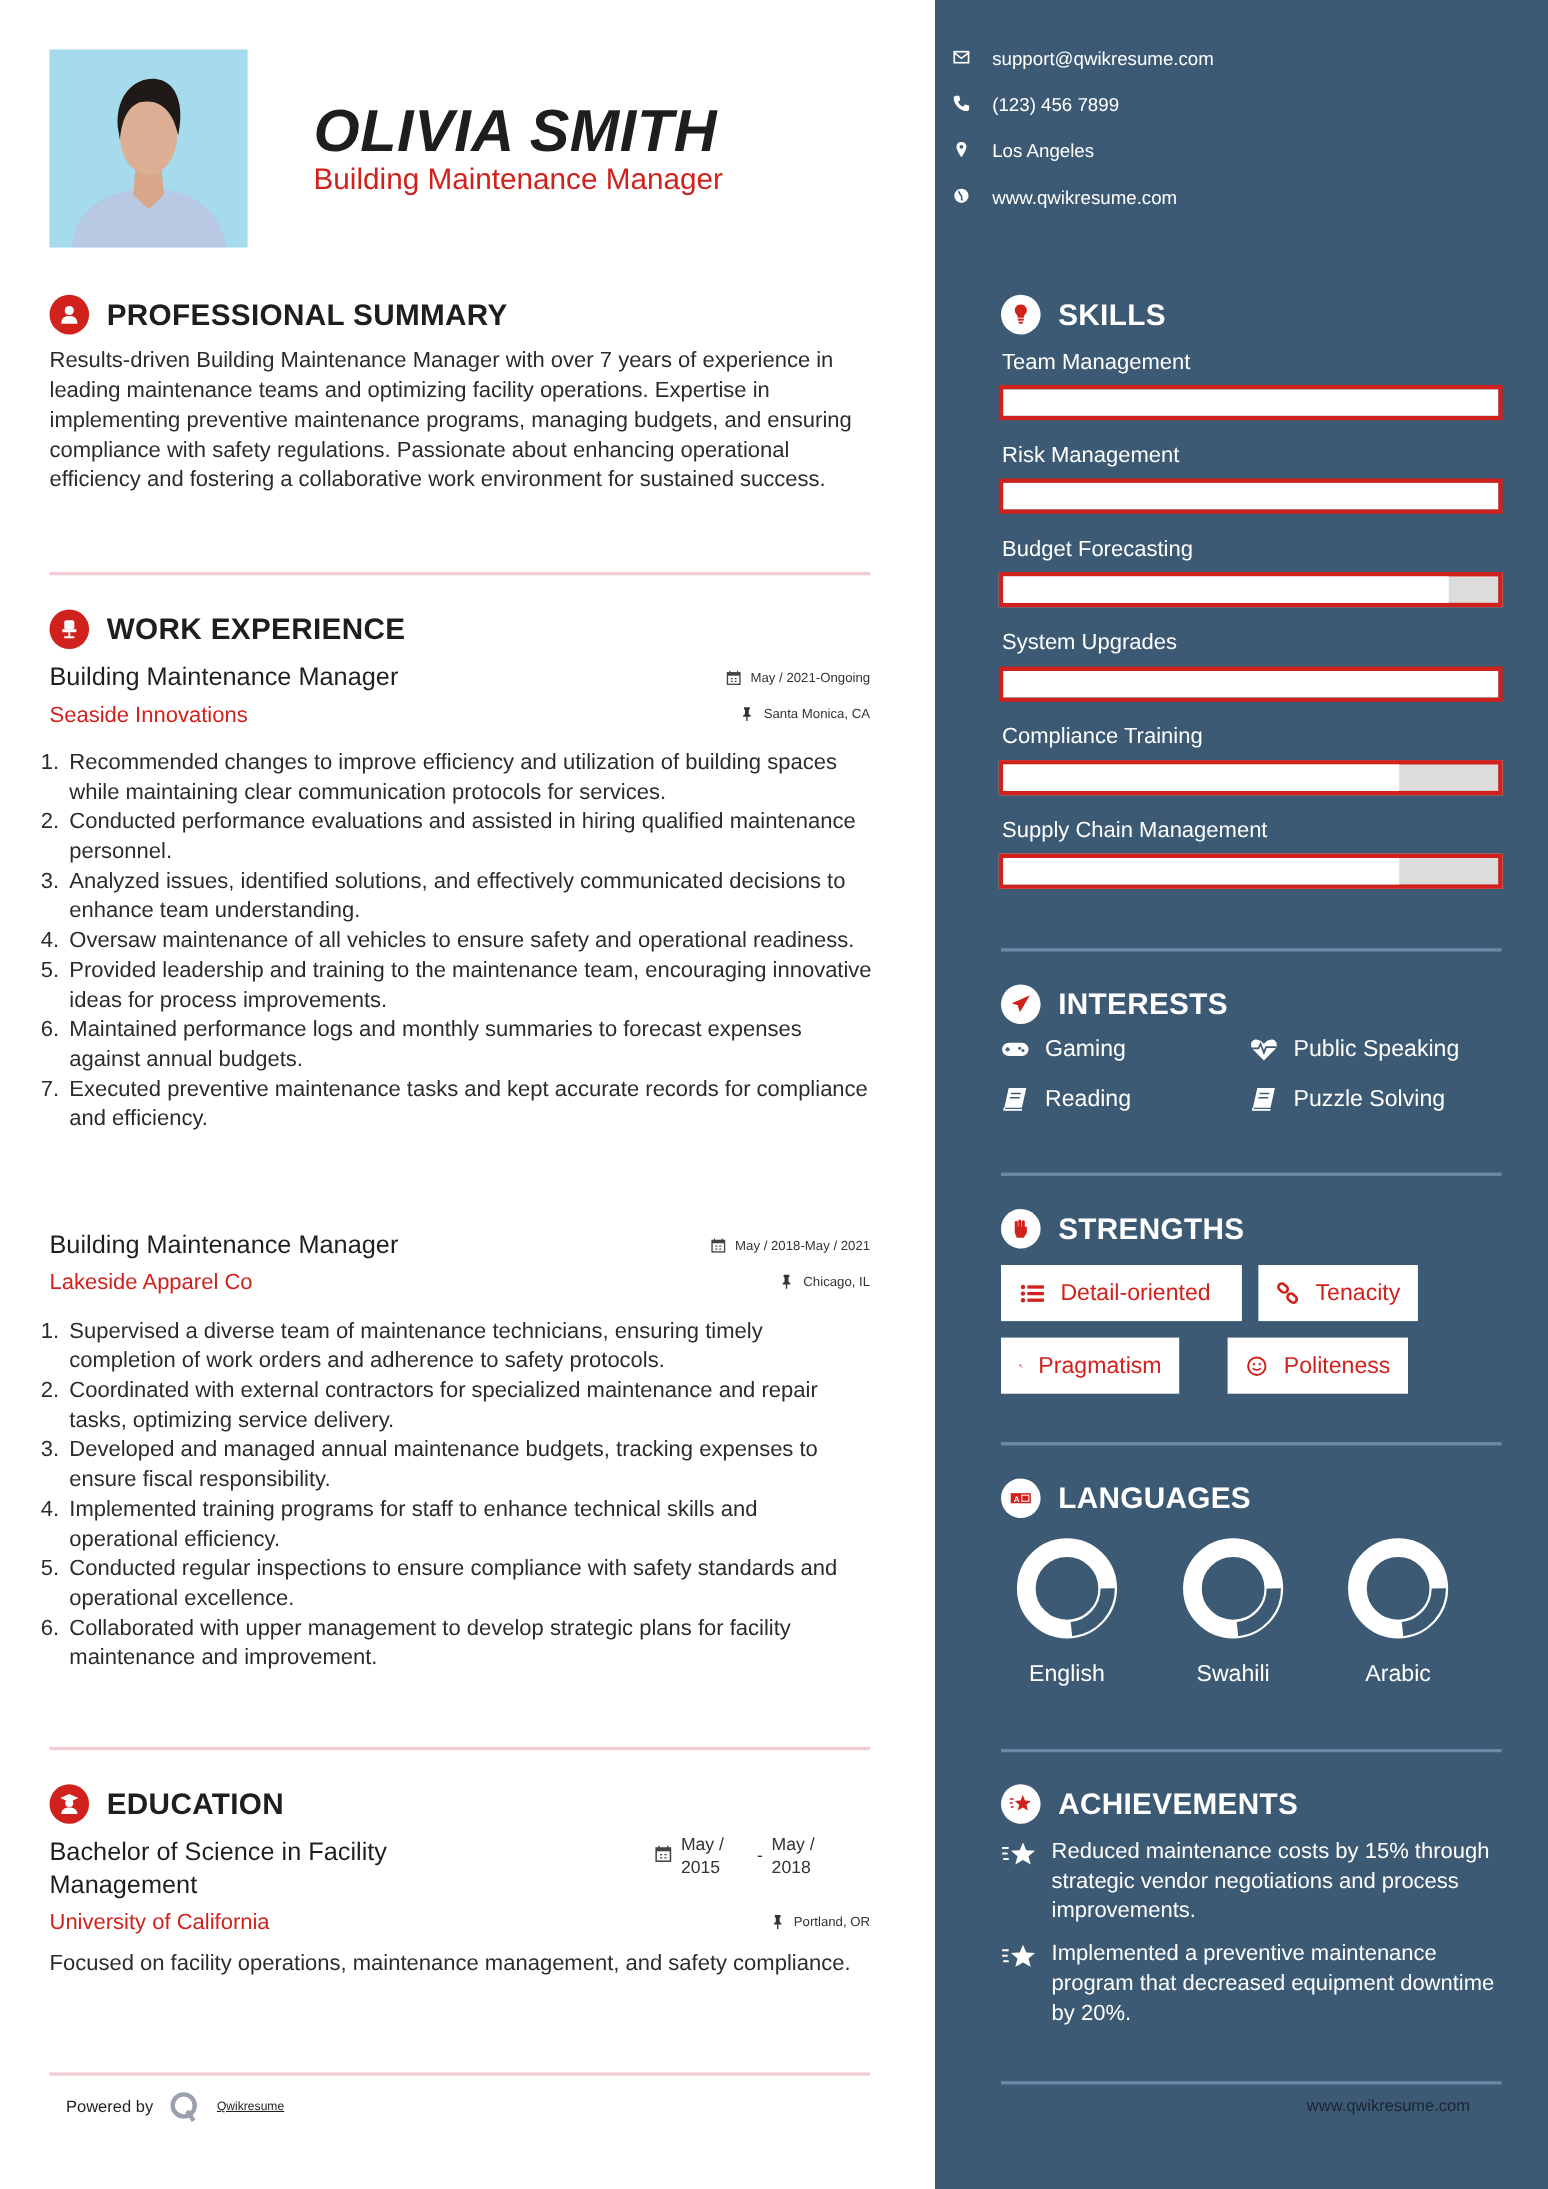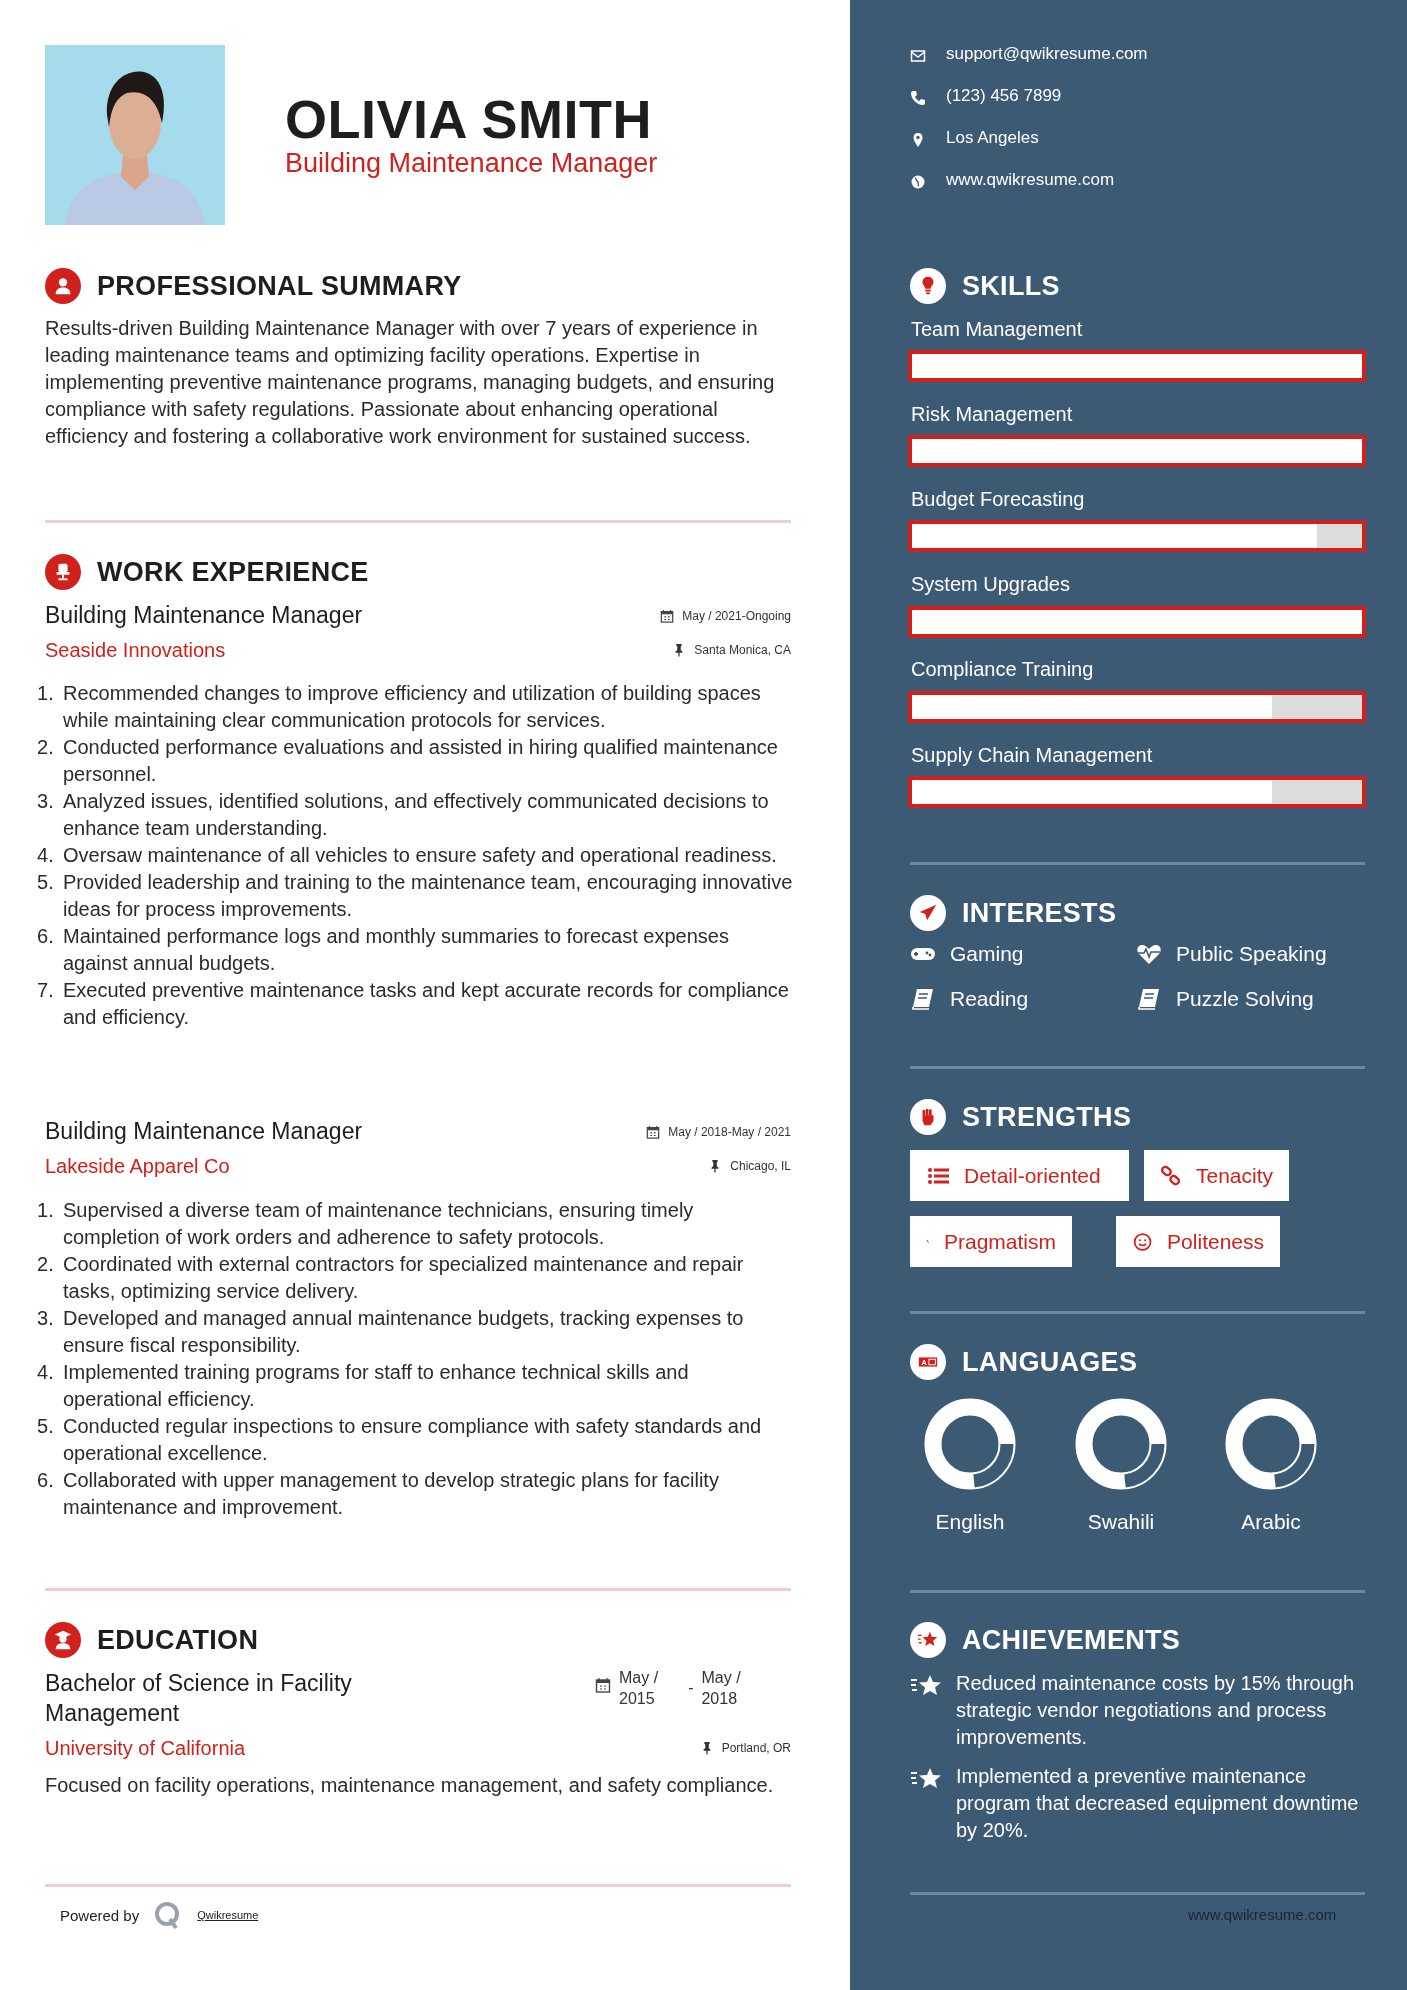--- a/index.html
+++ b/index.html
@@ -5,21 +5,21 @@
   * { box-sizing: border-box; margin: 0; padding: 0; }
   html, body { width: 1407px; height: 1990px; background: #ffffff; }
   body { font-family: "Liberation Sans", sans-serif; color: #2b2b2b; position: relative; overflow: hidden; }
 
   .left { position: absolute; left: 0; top: 0; width: 850px; height: 1990px; background: #fff; }
   .right { position: absolute; left: 850px; top: 0; width: 557px; height: 1990px; background: #3d5a74; color: #fff; }
 
   
   .photo { position: absolute; left: 45px; top: 45px; width: 180px; height: 180px; background: #a6dbee; overflow: hidden; }
   .photo svg { width: 100%; height: 100%; display: block; }
-  .name { position: absolute; left: 285px; top: 88px; font-size: 54px; font-weight: bold; color: #1e1e1e; letter-spacing: 0.5px; }
+  .name { position: absolute; left: 285px; top: 88px; font-size: 54px; font-weight: bold; color: #1e1e1e; letter-spacing: 0.5px; font-style: italic; }
   .job-title { position: absolute; left: 285px; top: 148px; font-size: 27px; color: #d0211c; }
 
   
   .sec-head { position: absolute; left: 45px; display: flex; align-items: center; gap: 16px; }
   .sec-icon { width: 36px; height: 36px; border-radius: 50%; background: #d0211c; display: flex; align-items: center; justify-content: center; }
   .sec-icon svg { width: 22px; height: 22px; }
   .sec-title { font-size: 27px; font-weight: bold; color: #1e1e1e; letter-spacing: 0.3px; }
 
   .para { position: absolute; left: 45px; width: 740px; font-size: 20px; line-height: 27px; color: #2b2b2b; }
   .divider { position: absolute; left: 45px; width: 746px; height: 3px; background: #f2ccd3; }
@@ -36,21 +36,21 @@
 
   .edu-dates { position: absolute; left: 595px; top: 1667px; display: flex; gap: 8px; font-size: 16px; color: #333; line-height: 21px; }
   .edu-dates svg { width: 16px; height: 16px; margin-top: 10px; }
   .edu-dash { margin-top: 10px; }
 
   .powered { position: absolute; left: 60px; top: 1900px; display: flex; align-items: center; gap: 14px; font-size: 15px; color: #222; }
   .powered .q { width: 30px; height: 30px; }
   .powered a { color: #222; text-decoration: underline; font-size: 11px; }
 
   
-  .contact { position: absolute; left: 910px; display: flex; align-items: flex-end; gap: 20px; font-size: 17px; color: #fff; }
+  .contact { position: absolute; left: 866px; display: flex; align-items: flex-start; gap: 20px; font-size: 17px; color: #fff; }
   .contact svg { width: 16px; height: 16px; }
   .r-head { position: absolute; left: 910px; display: flex; align-items: center; gap: 16px; }
   .r-icon { width: 36px; height: 36px; border-radius: 50%; background: #fff; display: flex; align-items: center; justify-content: center; }
   .r-icon svg { width: 22px; height: 22px; }
   .r-title { font-size: 27px; font-weight: bold; color: #fff; letter-spacing: 0.3px; }
   .r-divider { position: absolute; left: 910px; width: 455px; height: 3px; background: #6b89a6; }
 
   .skill-label { position: absolute; left: 911px; font-size: 20px; color: #fff; }
   .skill-bar { position: absolute; left: 908px; width: 458px; height: 32px; border: 4px solid #d0211c; background: #dcdcdc; }
   .skill-fill { height: 100%; background: #fff; }

